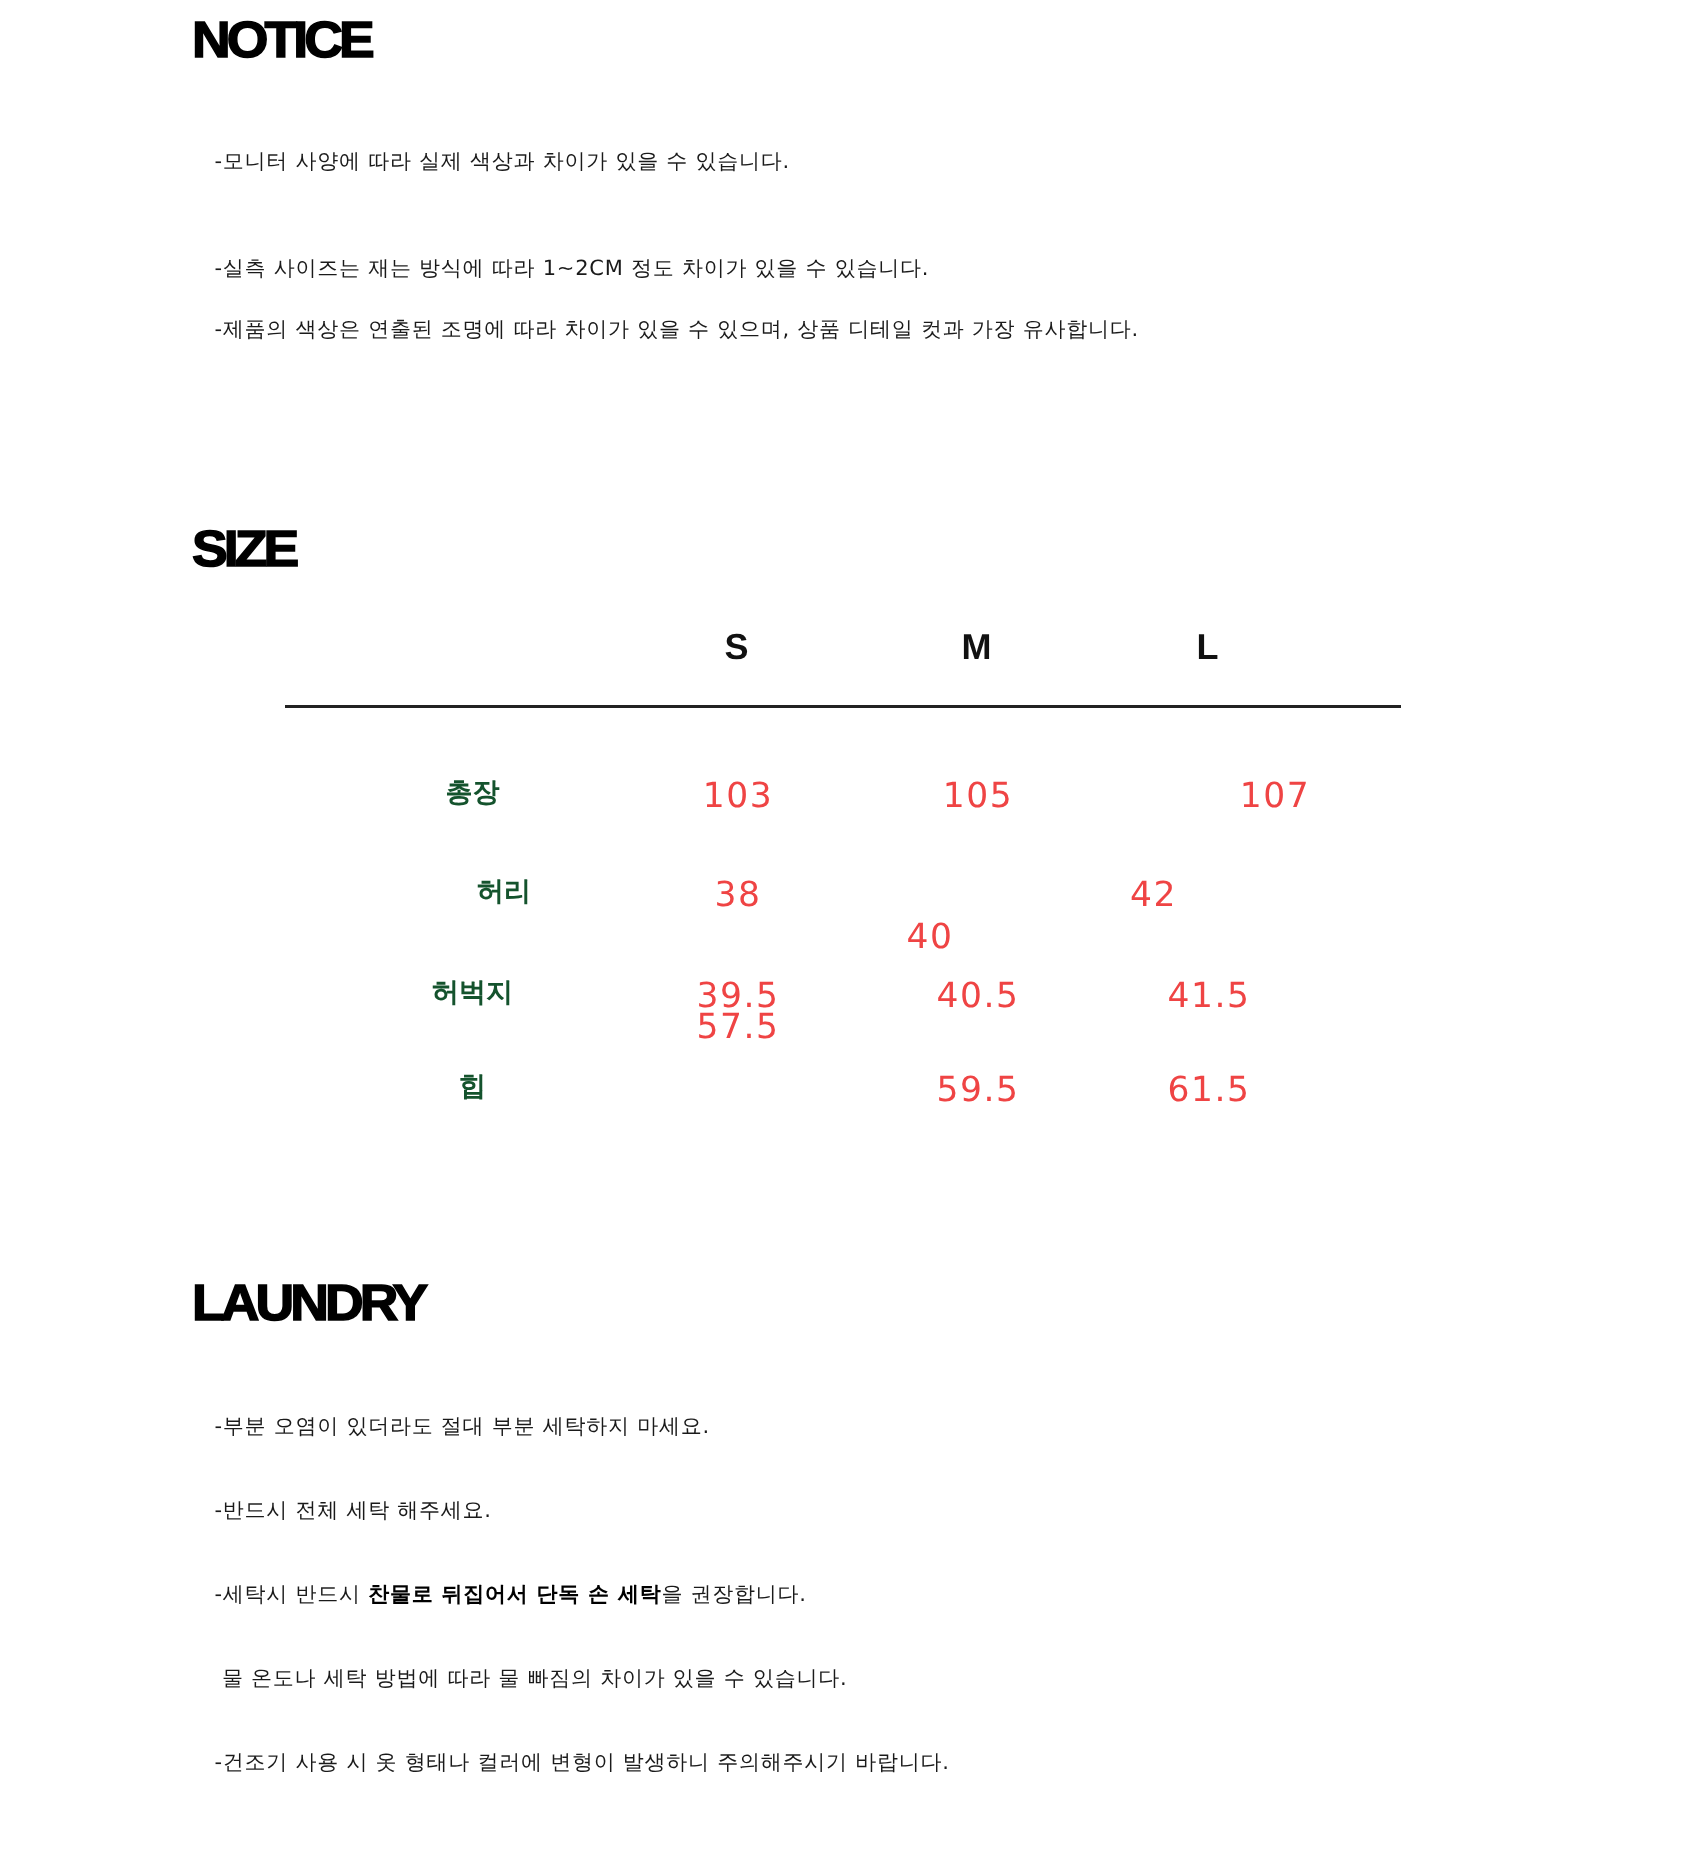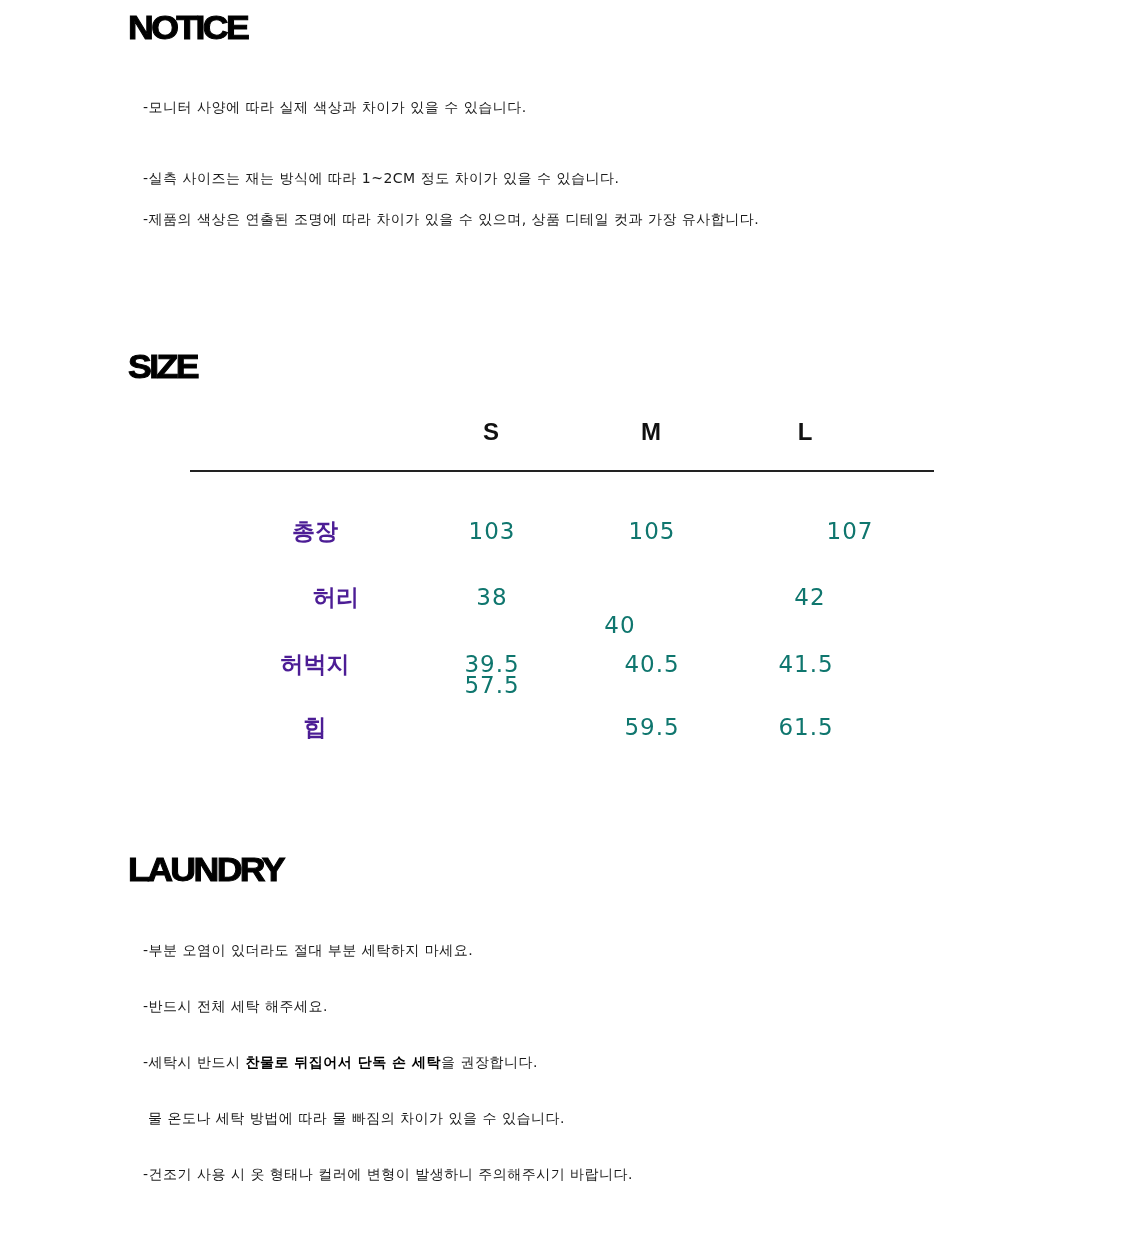--- a/index.html
+++ b/index.html
@@ -7,22 +7,22 @@
          font-family: "DejaVu Sans", "Liberation Sans", sans-serif; color: #111; }
   .heading { position: absolute; left: 128px; font-family: "Liberation Sans", sans-serif;
              font-weight: 900; font-size: 34px; letter-spacing: -2.5px; color: #000;
              transform: scaleX(1.05); transform-origin: left; -webkit-text-stroke: 1px #000; }
   .line { position: absolute; left: 143px; font-size: 14px; letter-spacing: 0.5px; color: #1a1a1a;
           white-space: nowrap; }
   .line b { font-weight: bold; color: #000; }
   .size-head { position: absolute; top: 418px; font-size: 24px; font-weight: bold;
                font-family: "Liberation Sans", sans-serif; color: #111; transform: translateX(-50%); }
   .rule { position: absolute; left: 190px; top: 470px; width: 744px; height: 2px; background: #222; }
-  .row-label { position: absolute; font-size: 23px; font-weight: bold; color: #4c1d95; transform: translateX(-50%); }
-  .cell { position: absolute; font-size: 23px; color: #0f766e; transform: translateX(-50%);
+  .row-label { position: absolute; font-size: 18px; font-weight: bold; color: #14532d; transform: translateX(-50%); }
+  .cell { position: absolute; font-size: 23px; color: #ef4444; transform: translateX(-50%);
           letter-spacing: 1px; }
 </style>
 </head>
 <body>
 
 <div class="heading" style="top:8px;">NOTICE</div>
 <div class="line" style="top:99px;">-모니터 사양에 따라 실제 색상과 차이가 있을 수 있습니다.</div>
 <div class="line" style="top:170px;">-실측 사이즈는 재는 방식에 따라 1~2CM 정도 차이가 있을 수 있습니다.</div>
 <div class="line" style="top:211px;">-제품의 색상은 연출된 조명에 따라 차이가 있을 수 있으며, 상품 디테일 컷과 가장 유사합니다.</div>
 
@@ -36,21 +36,21 @@
   <div>
     <div class="row-label" style="left:315px; top:516px;">총장</div>
     <div class="cell" style="left:492px; top:518px;">103</div>
     <div class="cell" style="left:652px; top:518px;">105</div>
     <div class="cell" style="left:806px; top:518px;margin-left:44px;">107</div>
   </div>
   <div>
     <div class="row-label" style="left:315px; top:582px;margin-left:21px;">허리</div>
     <div class="cell" style="left:492px; top:584px;">38</div>
     <div class="cell" style="left:620px; top:584px;margin-top:28px;">40</div>
-    <div class="cell" style="left:810px; top:584px;">42</div>
+    <div class="cell" style="left:769px; top:584px;">42</div>
   </div>
   <div>
     <div class="row-label" style="left:315px; top:649px;">허벅지</div>
     <div class="cell" style="left:492px; top:651px;">39.5</div>
     <div class="cell" style="left:652px; top:651px;">40.5</div>
     <div class="cell" style="left:806px; top:651px;">41.5</div>
   </div>
   <div>
     <div class="row-label" style="left:315px; top:712px;">힙</div>
     <div class="cell" style="left:492px; top:672px;">57.5</div>

